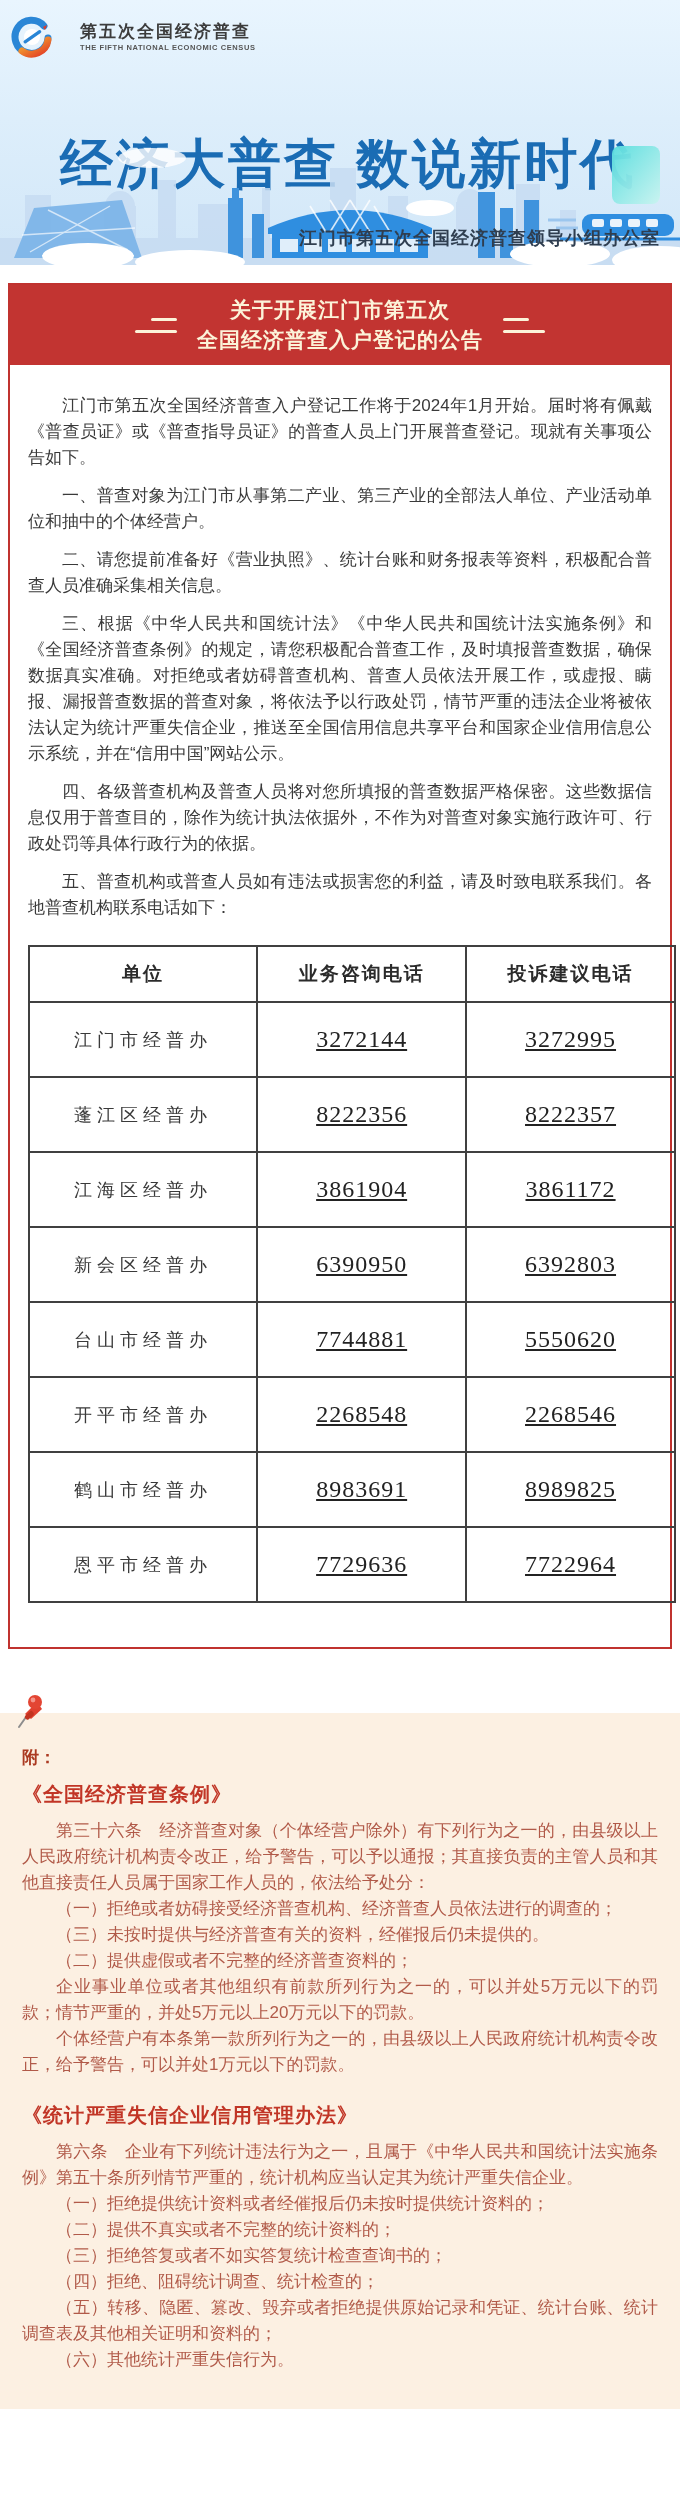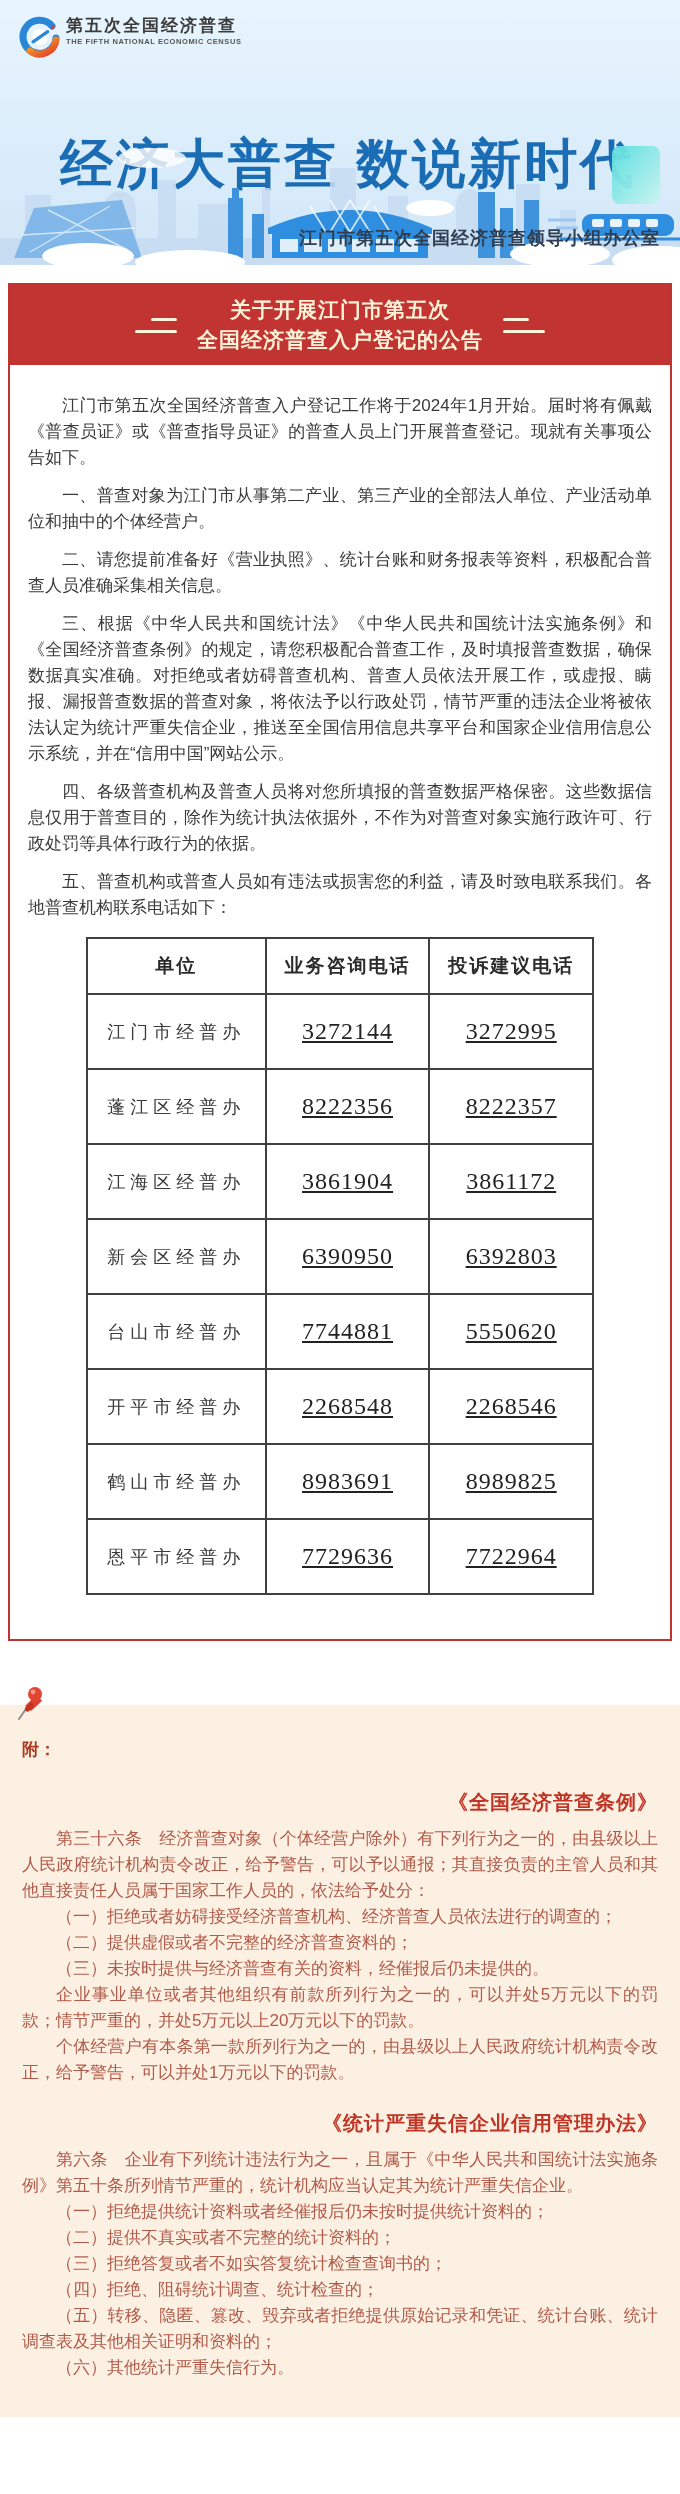--- a/index.html
+++ b/index.html
@@ -4,21 +4,21 @@
 <style>
   html,body{margin:0;padding:0;}
   body{
     width:680px;height:2494px;overflow:hidden;background:#ffffff;
     font-family:"Liberation Sans","DejaVu Sans",sans-serif;
     -webkit-font-smoothing:antialiased;
   }
   
   .banner{position:relative;height:265px;overflow:hidden;
     background:linear-gradient(180deg,#e9f5fe 0%,#ddeefb 45%,#d2e7f8 100%);}
-  .logo-row{position:absolute;left:18px;top:16px;display:flex;gap:4px;}
+  .logo-row{position:absolute;left:10px;top:16px;display:flex;align-items:center;gap:26px;}
   .logo-text .cn{font-size:17px;font-weight:bold;color:#3c3c3c;letter-spacing:2px;line-height:20px;}
   .logo-text .en{font-size:7.5px;font-weight:bold;color:#555;letter-spacing:0.6px;line-height:12px;}
   .main-title{position:absolute;left:16px;right:0;top:88px;text-align:center;
     font-family:"Liberation Serif","DejaVu Serif",serif;
     font-size:53px;font-weight:bold;color:#1a6cb4;letter-spacing:3px;margin-top:41px;}
   .skyline{position:absolute;left:0;bottom:0;width:680px;height:125px;display:block;}
   .banner-credit{position:absolute;right:20px;top:226px;font-size:18px;font-weight:bold;color:#2f3e50;letter-spacing:1px;}
   
   .notice-box{margin:18px 8px 0;border:2px solid #c0322f;background:#ffffff;}
   .notice-header{background:#c23431;height:80px;display:flex;align-items:center;justify-content:center;gap:20px;}
@@ -26,34 +26,34 @@
   .deco{display:flex;flex-direction:column;gap:9px;width:42px;}
   .deco span{display:block;height:3px;background:#fcf3d9;border-radius:2px;}
   .deco .short{width:26px;}
   .deco .long{width:42px;}
   .deco.left .short{align-self:flex-end;}
   .deco.right .short{align-self:flex-start;}
   .notice-body{padding:28px 18px 44px;}
   .notice-body p{margin:0 0 12px;font-size:17px;line-height:26px;color:#3a3a3a;
     text-align:justify;text-indent:2em;}
   
-  table.contact{border-collapse:collapse;width:508px;margin:16px auto 0;}
+  table.contact{border-collapse:collapse;width:648px;margin:24px auto 0;}
   table.contact th,table.contact td{border:2px solid #404040;text-align:center;vertical-align:middle;}
   table.contact th{height:52px;font-size:19px;font-weight:bold;color:#2b2b2b;letter-spacing:2px;}
   table.contact td{height:71px;}
   td.unit{font-size:18px;color:#3a3a3a;letter-spacing:5px;}
   td.phone{font-family:"Liberation Serif","DejaVu Serif",serif;font-size:24px;color:#222;letter-spacing:1px;text-decoration:underline;}
   
   .signature{margin-top:30px;padding-right:26px;text-align:right;font-size:18px;line-height:31px;color:#3a3a3a;}
   
   .appendix-wrap{position:relative;margin-top:64px;}
   .pushpin{position:absolute;left:16px;top:-20px;width:30px;height:36px;}
   .appendix{background:#fcf0e2;padding:32px 22px 36px;}
   .appendix .label{font-size:17px;font-weight:bold;color:#ab3a22;margin:0 0 8px;}
-  .appendix h3{margin:26px 0 10px;text-align:right;font-size:20px;font-weight:bold;color:#c13526;letter-spacing:1px;}
+  .appendix h3{margin:10px 0 10px;text-align:left;font-size:20px;font-weight:bold;color:#c13526;letter-spacing:1px;}
   .appendix h3.second{margin-top:24px;}
   .appendix p{margin:0;font-size:17px;line-height:26px;color:#b15a49;text-align:justify;text-indent:2em;}
 </style>
 </head>
 <body>
 
 <div class="banner">
   <div class="logo-row">
     <svg class="logo-mark" width="44" height="44" viewBox="0 0 44 44">
       <defs>
@@ -248,22 +248,22 @@
     <circle cx="17" cy="7" r="2.4" fill="#f4948a"></circle>
     <rect x="8" y="20" width="10" height="5" rx="2" fill="#c23320" transform="rotate(-42 13 22)"></rect>
   </svg>
 
   <div class="appendix">
     <p class="label" style="text-indent:0;">附：</p>
 
     <h3>《全国经济普查条例》</h3>
     <p>第三十六条　经济普查对象（个体经营户除外）有下列行为之一的，由县级以上人民政府统计机构责令改正，给予警告，可以予以通报；其直接负责的主管人员和其他直接责任人员属于国家工作人员的，依法给予处分：</p>
     <p>（一）拒绝或者妨碍接受经济普查机构、经济普查人员依法进行的调查的；</p>
+    <p>（三）未按时提供与经济普查有关的资料，经催报后仍未提供的。</p>
     <p>（二）提供虚假或者不完整的经济普查资料的；</p>
-    <p>（三）未按时提供与经济普查有关的资料，经催报后仍未提供的。</p>
     <p>企业事业单位或者其他组织有前款所列行为之一的，可以并处5万元以下的罚款；情节严重的，并处5万元以上20万元以下的罚款。</p>
     <p>个体经营户有本条第一款所列行为之一的，由县级以上人民政府统计机构责令改正，给予警告，可以并处1万元以下的罚款。</p>
 
     <h3 class="second">《统计严重失信企业信用管理办法》</h3>
     <p>第六条　企业有下列统计违法行为之一，且属于《中华人民共和国统计法实施条例》第五十条所列情节严重的，统计机构应当认定其为统计严重失信企业。</p>
     <p>（一）拒绝提供统计资料或者经催报后仍未按时提供统计资料的；</p>
     <p>（二）提供不真实或者不完整的统计资料的；</p>
     <p>（三）拒绝答复或者不如实答复统计检查查询书的；</p>
     <p>（四）拒绝、阻碍统计调查、统计检查的；</p>
     <p>（五）转移、隐匿、篡改、毁弃或者拒绝提供原始记录和凭证、统计台账、统计调查表及其他相关证明和资料的；</p>

